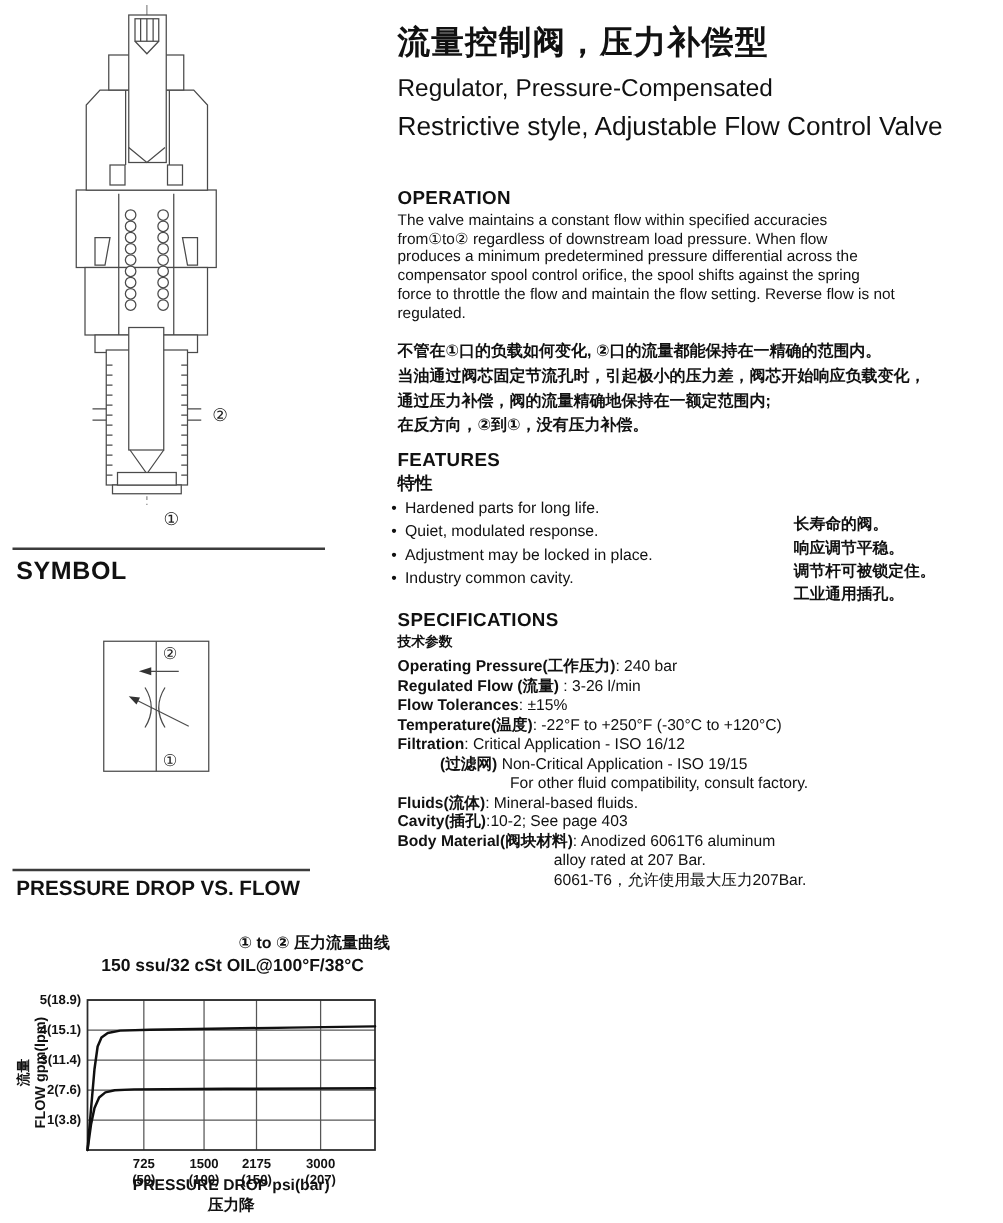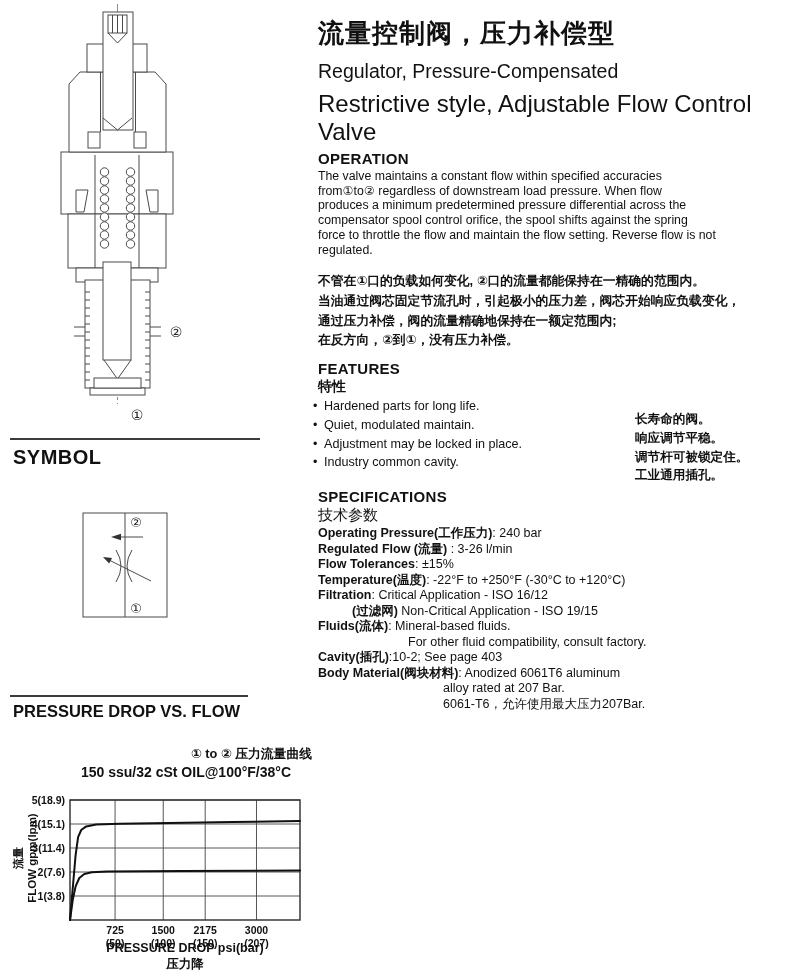--- a/index.html
+++ b/index.html
@@ -5,34 +5,34 @@
   html,body{margin:0;padding:0;}
   body{
     width:802px;height:978px;background:#ffffff;position:relative;
     font-family:"Liberation Sans","DejaVu Sans",sans-serif;color:#111;
     overflow:hidden;
   }
   .abs{position:absolute;}
   
   .title-zh{left:318px;top:16px;font-size:26px;font-weight:bold;letter-spacing:1px;}
   .title-en1{left:318px;top:60px;font-size:19.5px;}
-  .title-en2{left:318px;top:90px;font-size:24px;}
+  .title-en2{left:318px;top:90px;font-size:21px;}
   .sec-h{font-size:15px;font-weight:bold;letter-spacing:.3px;}
   .op-h{left:318px;top:150px;}
   .op-en{left:318px;top:169px;width:488px;font-size:12.3px;line-height:14.7px;white-space:pre-line;}
   .op-zh{left:318px;top:271px;width:488px;font-size:12.8px;font-weight:bold;line-height:19.8px;white-space:pre-line;}
   .feat-h{left:318px;top:360px;}
   .feat-zh-h{left:318px;top:378px;font-size:14px;font-weight:bold;}
   .feat-list{left:318px;top:399px;width:484px;}
   .feat-row{position:relative;height:18.8px;font-size:12.6px;}
   .feat-bullet{position:absolute;left:-5px;top:0;}
   .feat-en{position:absolute;left:6px;top:0;}
   .feat-cn{position:absolute;left:317px;top:0;font-weight:bold;margin-top:12px;}
   .spec-h{left:318px;top:488px;}
-  .spec-zh-h{left:318px;top:506px;font-size:15px;font-weight:normal;}
+  .spec-zh-h{left:318px;top:506px;font-size:11px;font-weight:bold;}
   .spec-list{left:318px;top:526px;width:484px;}
   .spec-row{font-size:12.5px;line-height:15.5px;height:15.5px;white-space:nowrap;}
   .spec-row b{font-weight:bold;margin-top:24px;}
   
   .sep{background:#3c3c3c;height:2px;}
   .sep1{left:10px;top:438px;width:250px;}
   .sep2{left:10px;top:695px;width:238px;}
   .symbol-h{left:13px;top:446px;font-size:20px;font-weight:bold;letter-spacing:.5px;}
   .pdvf-h{left:13px;top:702px;font-size:16.5px;font-weight:bold;}
   .chart-title{left:60px;top:746px;width:252px;text-align:right;font-size:12.8px;font-weight:bold;}
@@ -211,21 +211,21 @@
 <div class="abs feat-zh-h">特性</div>
 
 <div class="abs feat-list">
   <div class="feat-row">
     <span class="feat-bullet">•</span>
     <span class="feat-en">Hardened parts for long life.</span>
     <span class="feat-cn">长寿命的阀。</span>
   </div>
   <div class="feat-row">
     <span class="feat-bullet">•</span>
-    <span class="feat-en">Quiet, modulated maintain.</span>
+    <span class="feat-en">Quiet, modulated response.</span>
     <span class="feat-cn">响应调节平稳。</span>
   </div>
   <div class="feat-row">
     <span class="feat-bullet">•</span>
     <span class="feat-en">Adjustment may be locked in place.</span>
     <span class="feat-cn">调节杆可被锁定住。</span>
   </div>
   <div class="feat-row">
     <span class="feat-bullet">•</span>
     <span class="feat-en">Industry common cavity.</span>
@@ -236,19 +236,19 @@
 <div class="abs sec-h spec-h">SPECIFICATIONS</div>
 <div class="abs spec-zh-h">技术参数</div>
 
 <div class="abs spec-list">
   <div class="spec-row"><b>Operating Pressure(工作压力)</b><span>: 240 bar</span></div>
   <div class="spec-row"><b>Regulated Flow (流量)</b><span> : 3-26 l/min</span></div>
   <div class="spec-row"><b>Flow Tolerances</b><span>: ±15%</span></div>
   <div class="spec-row"><b>Temperature(温度)</b><span>: -22°F to +250°F (-30°C to +120°C)</span></div>
   <div class="spec-row"><b>Filtration</b><span>: Critical Application - ISO 16/12</span></div>
   <div class="spec-row" style="padding-left:34px"><b>(过滤网)</b><span> Non-Critical Application - ISO 19/15</span></div>
+  <div class="spec-row" style="padding-left:90px"><b></b><span>For other fluid compatibility, consult factory.</span></div>
   <div class="spec-row"><b>Fluids(流体)</b><span>: Mineral-based fluids.</span></div>
-  <div class="spec-row" style="padding-left:90px"><b></b><span>For other fluid compatibility, consult factory.</span></div>
   <div class="spec-row"><b>Cavity(插孔)</b><span>:10-2; See page 403</span></div>
   <div class="spec-row"><b>Body Material(阀块材料)</b><span>: Anodized 6061T6 aluminum</span></div>
   <div class="spec-row" style="padding-left:125px"><b></b><span>alloy rated at 207 Bar.</span></div>
   <div class="spec-row" style="padding-left:125px"><b></b><span>6061-T6，允许使用最大压力207Bar.</span></div>
 </div>
 
 </body></html>

